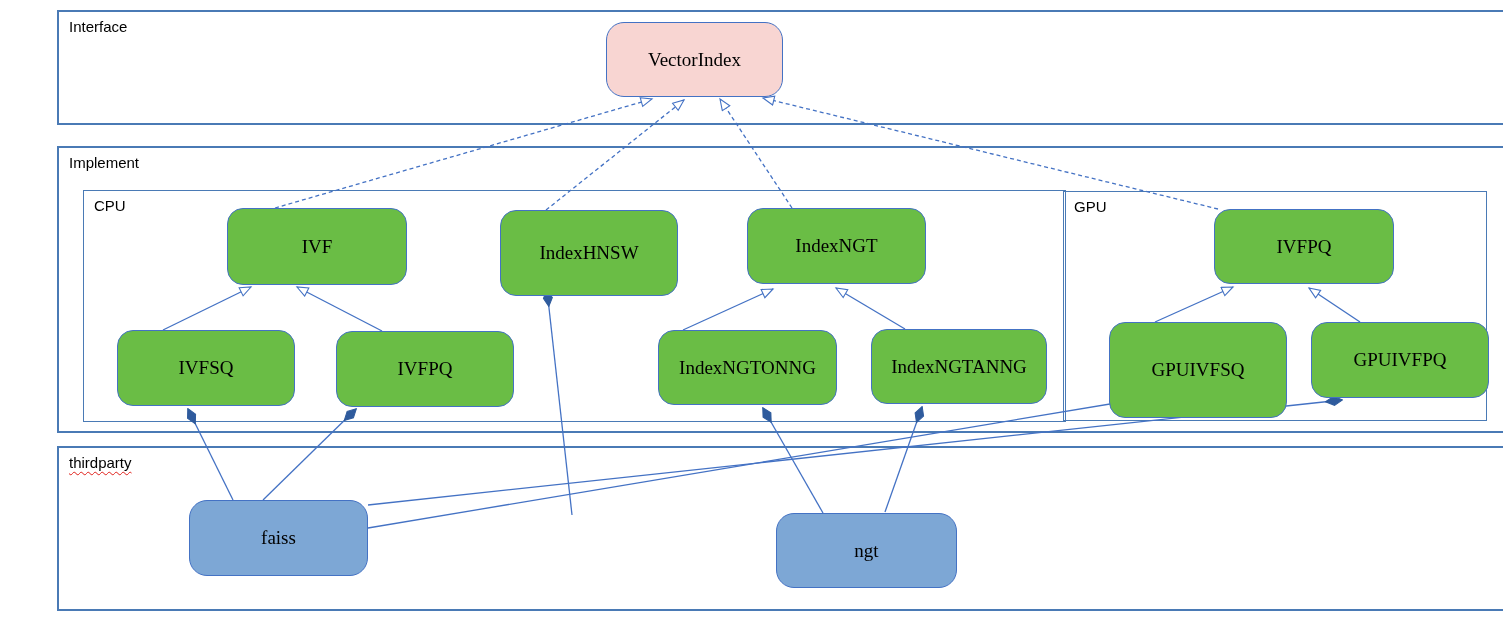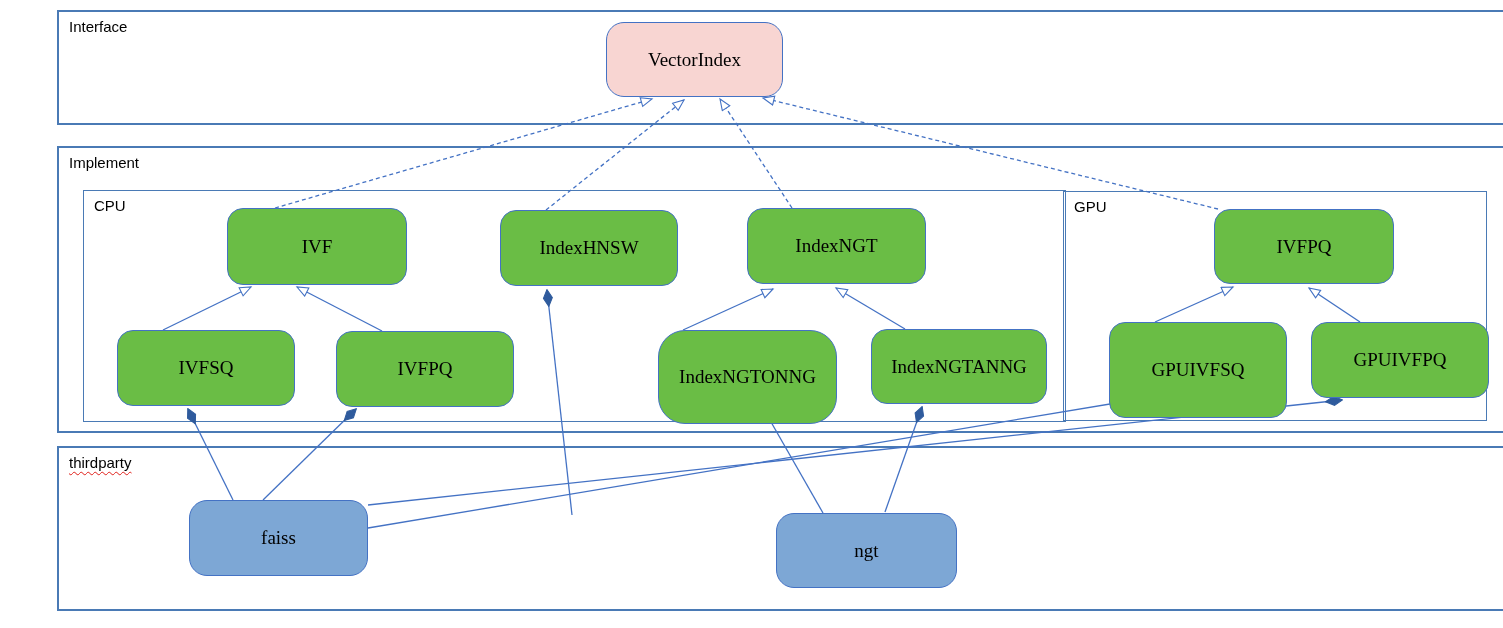--- a/index.html
+++ b/index.html
@@ -56,25 +56,25 @@
     font-size: 19px;
     color: #000000;
     text-align: center;
   }
   .node.interface { background: var(--interface-fill, #f8d5d2); border-radius: 18px; }
   .node.impl      { background: var(--class-fill, #6abd45); margin-left: 44px; }
   .node.lib       { background: var(--library-fill, #7da7d5); border-radius: 18px; }
 
   #n-vectorindex  { left: 606px;  top: 22px;  width: 177px; height: 75px; }
   #n-ivf          { left: 183px;  top: 208px; width: 180px; height: 77px; }
-  #n-indexhnsw    { left: 456px;  top: 210px; width: 178px; height: 76px; }
+  #n-indexhnsw    { left: 456px;  top: 210px; width: 178px; height: 86px; }
   #n-indexngt     { left: 703px;  top: 208px; width: 179px; height: 76px; }
   #n-ivfsq        { left: 73px;   top: 330px; width: 178px; height: 76px; }
   #n-ivfpq        { left: 292px;  top: 331px; width: 178px; height: 76px; }
-  #n-indexngtonng { left: 614px;  top: 330px; width: 179px; height: 94px; border-radius: 27px; }
+  #n-indexngtonng { left: 614px;  top: 330px; width: 179px; height: 75px; }
   #n-indexngtanng { left: 827px;  top: 329px; width: 176px; height: 75px; }
   #n-gpuivf       { left: 1170px; top: 209px; width: 180px; height: 75px; }
   #n-gpuivfsq     { left: 1065px; top: 322px; width: 178px; height: 96px; }
   #n-gpuivfpq     { left: 1267px; top: 322px; width: 178px; height: 76px; }
   #n-faiss        { left: 189px;  top: 500px; width: 179px; height: 76px; }
   #n-hnswlib      { left: 487px;  top: 515px; width: 180px; height: 76px; }
   #n-ngt          { left: 776px;  top: 513px; width: 181px; height: 75px; }
 
   
   #edges {

